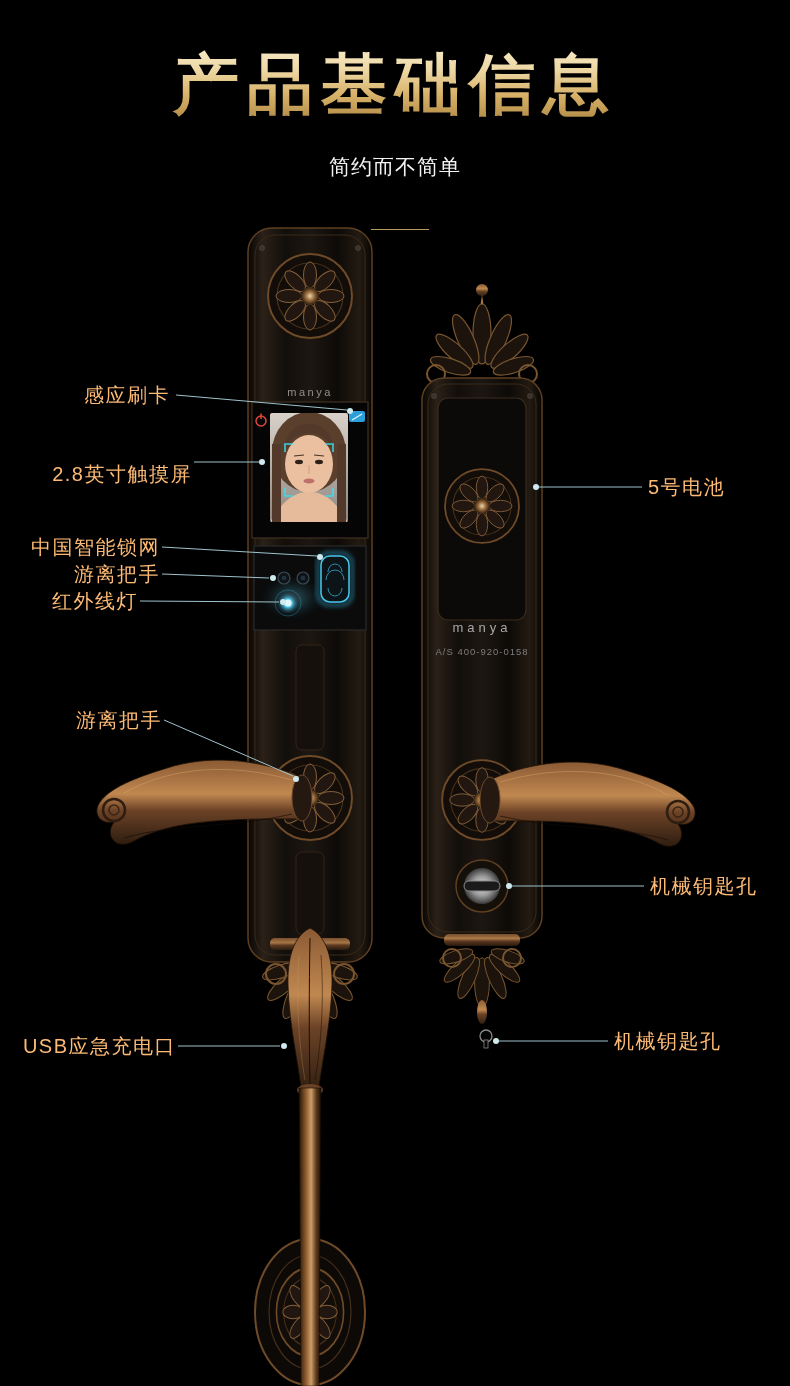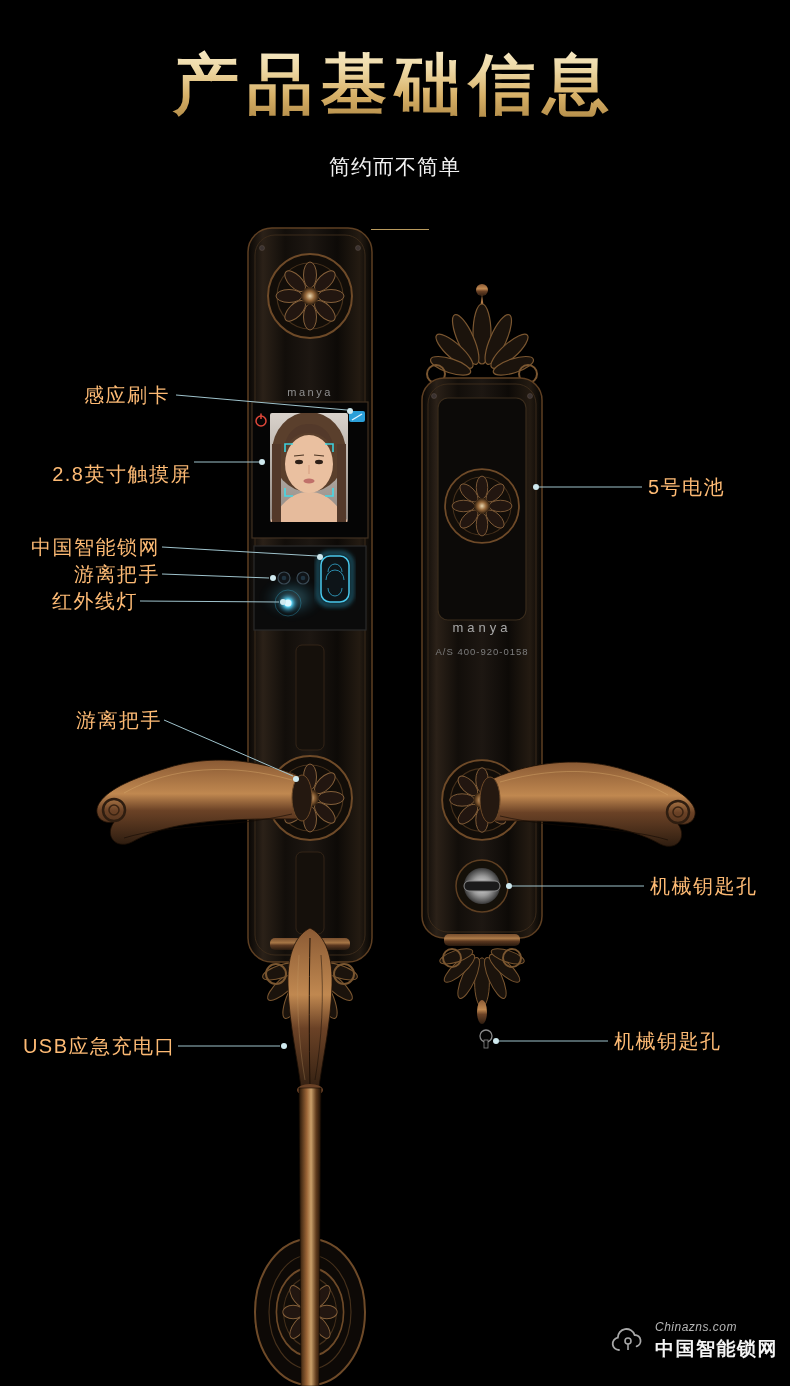--- a/index.html
+++ b/index.html
@@ -314,25 +314,14 @@
   <div class="callout" style="right:598px;top:463px">2.8英寸触摸屏</div>
   <div class="callout" style="right:630px;top:536px">中国智能锁网</div>
   <div class="callout" style="right:630px;top:563px">游离把手</div>
   <div class="callout" style="right:652px;top:590px">红外线灯</div>
   <div class="callout" style="right:628px;top:709px">游离把手</div>
   <div class="callout" style="right:614px;top:1035px">USB应急充电口</div>
   <div class="callout" style="left:648px;top:476px">5号电池</div>
   <div class="callout" style="left:650px;top:875px">机械钥匙孔</div>
   <div class="callout" style="left:614px;top:1030px">机械钥匙孔</div>
 
-  <div class="watermark">
-    <svg width="40" height="30" viewBox="0 0 40 30">
-      <path d="M11 24 a6.2 6.2 0 0 1 -1.2 -12.3 A8.6 8.6 0 0 1 26.6 9 a5.8 5.8 0 0 1 2 11.3" fill="none" stroke="#a8a8a8" stroke-width="1.8" stroke-linecap="round"></path>
-      <circle cx="20" cy="15" r="3" fill="none" stroke="#a8a8a8" stroke-width="1.6"></circle>
-      <path d="M20 18 L20 24" stroke="#a8a8a8" stroke-width="1.6"></path>
-    </svg>
-    <div class="wm-text">
-      <div class="wm-site">Chinazns.com</div>
-      <div class="wm-name">中国智能锁网</div>
-    </div>
-  </div>
 
 </div>
 
 </body></html>

